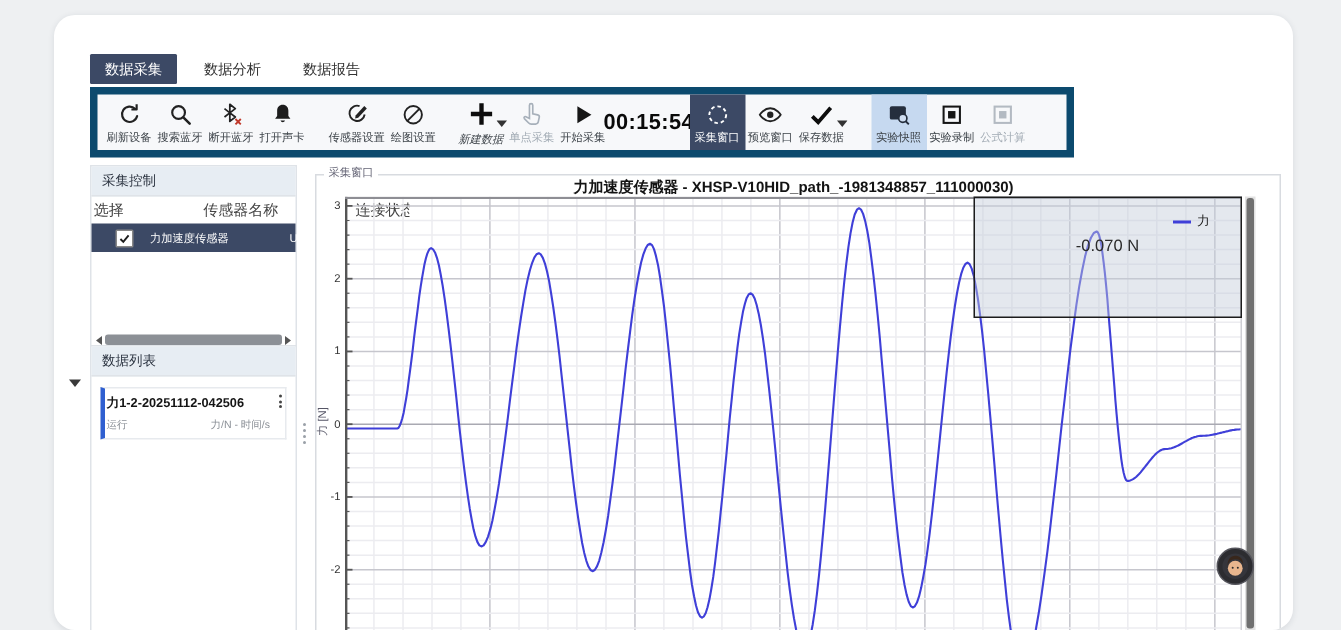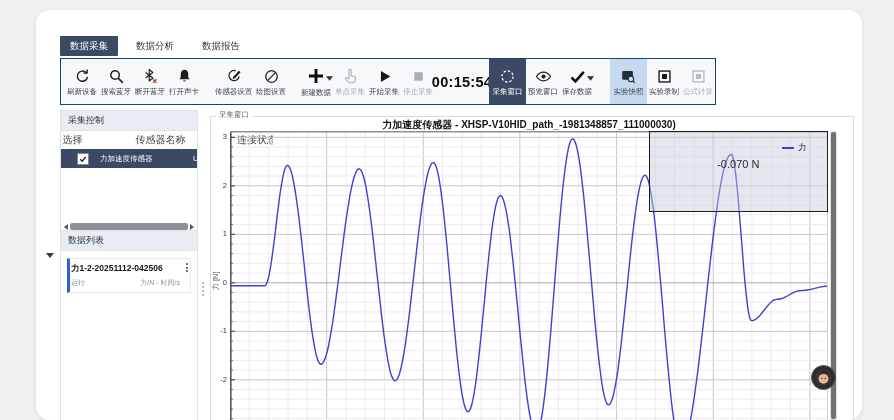--- a/index.html
+++ b/index.html
@@ -15,21 +15,21 @@
     background:#ffffff;border-radius:14px;overflow:hidden;
     box-shadow:0 1px 4px rgba(30,40,60,.10);
   }
   
   .tabbar{position:absolute;left:24px;top:26px;height:20px;display:flex;gap:8px;}
   .tab{display:flex;align-items:center;padding:0 10px;font-size:9.5px;color:#333;border-radius:1px;cursor:default;white-space:nowrap;}
   .tab.active{background:#3c4965;color:#fff;}
   
   .toolbar{
     position:absolute;left:24px;top:48px;width:656px;height:47px;
-    background:#f7f8fa;border:1px solid #0c4a6e;
+    background:#f7f8fa;border:5px solid #0c4a6e;
     display:flex;align-items:stretch;padding-left:4px;box-sizing:border-box;
   }
   .tbtn{min-width:30px;padding:0 2px;display:flex;flex-direction:column;align-items:center;justify-content:center;gap:3px;position:relative;cursor:default;}
   .tbtn .tlabel{font-size:7.5px;color:#3d4349;white-space:nowrap;line-height:1;}
   .tbtn.navy{background:#3c4965;min-width:33px;}
   .tbtn.navy .tlabel{color:#fff;}
   .tbtn.lightblue{background:#c6d9f0;min-width:33px;}
   .tbtn.disabled .tlabel{color:#a2abb4;}
   .ticon{display:block;}
   .ticon svg{width:17px;height:17px;display:block;}
@@ -154,21 +154,21 @@
         </div>
         <div class="tbtn">
           <span class="ticon">
             <svg viewBox="0 0 20 20">
               <circle cx="10" cy="10" r="6.8" fill="none" stroke="#222" stroke-width="1.5"></circle>
               <path d="M5.4 14.8L14.8 5.4" stroke="#222" stroke-width="1.5"></path>
             </svg>
           </span>
           <span class="tlabel">绘图设置</span>
         </div>
-        <div class="tbtn big" style="margin-left: 11px;">
+        <div class="tbtn big" style="margin-left: 11px; font-style: italic;">
           <span class="ticon">
             <svg viewBox="0 0 22 22">
               <path d="M11 3.2v15.6M3.2 11h15.6" stroke="#0d0d0d" stroke-width="3.2"></path>
             </svg>
           </span>
           <span class="tcaret">
             <svg viewBox="0 0 8 5">
               <path d="M0 0h8L4 5z" fill="#333"></path>
             </svg>
           </span>
@@ -182,28 +182,20 @@
           </span>
           <span class="tlabel">单点采集</span>
         </div>
         <div class="tbtn">
           <span class="ticon">
             <svg viewBox="0 0 20 20">
               <path d="M5.8 3.4v13.2L16.8 10z" fill="#161616"></path>
             </svg>
           </span>
           <span class="tlabel">开始采集</span>
-        </div>
-        <div class="tbtn disabled">
-          <span class="ticon">
-            <svg viewBox="0 0 20 20">
-              <rect x="5" y="5" width="10" height="10" fill="#a7b0ba"></rect>
-            </svg>
-          </span>
-          <span class="tlabel">停止采集</span>
         </div>
         <div class="timer">00:15:54</div>
         <div class="tbtn navy">
           <span class="ticon">
             <svg viewBox="0 0 20 20">
               <circle cx="10" cy="10" r="6.6" fill="none" stroke="#fff" stroke-width="1.5" stroke-dasharray="2.8 2.3"></circle>
             </svg>
           </span>
           <span class="tlabel">采集窗口</span>
         </div>

